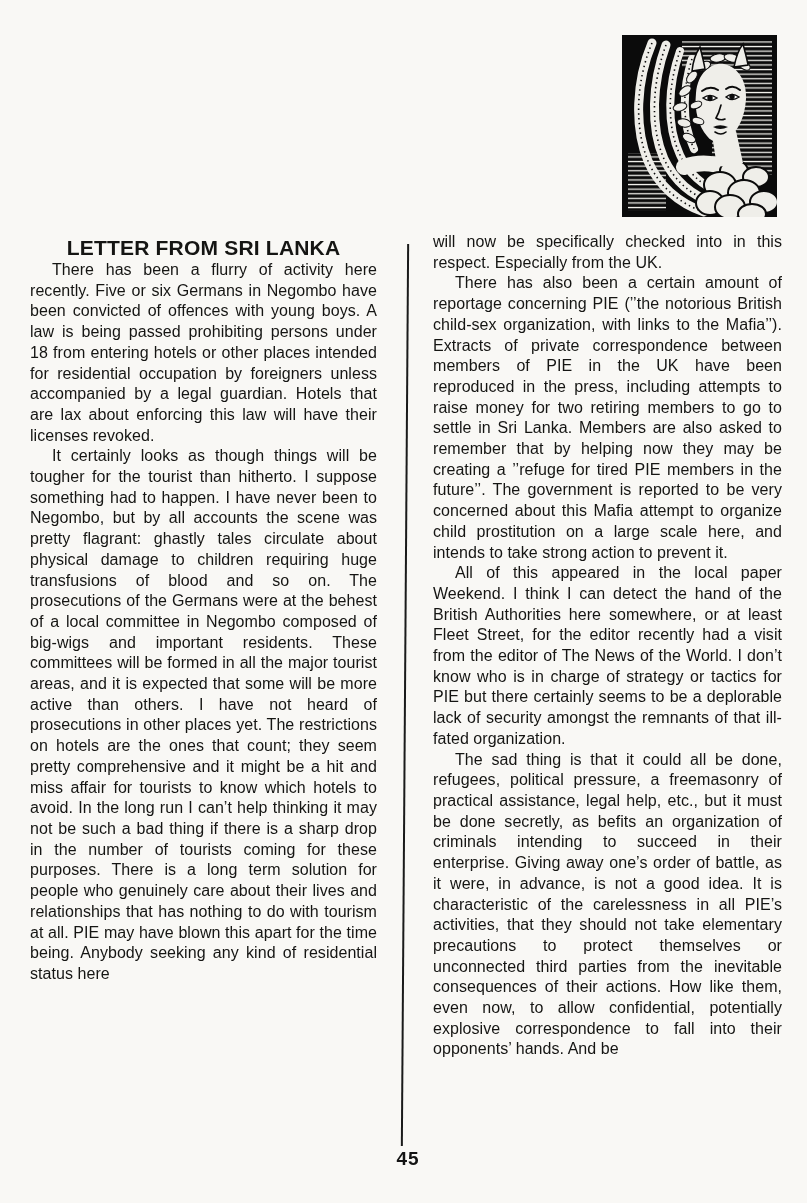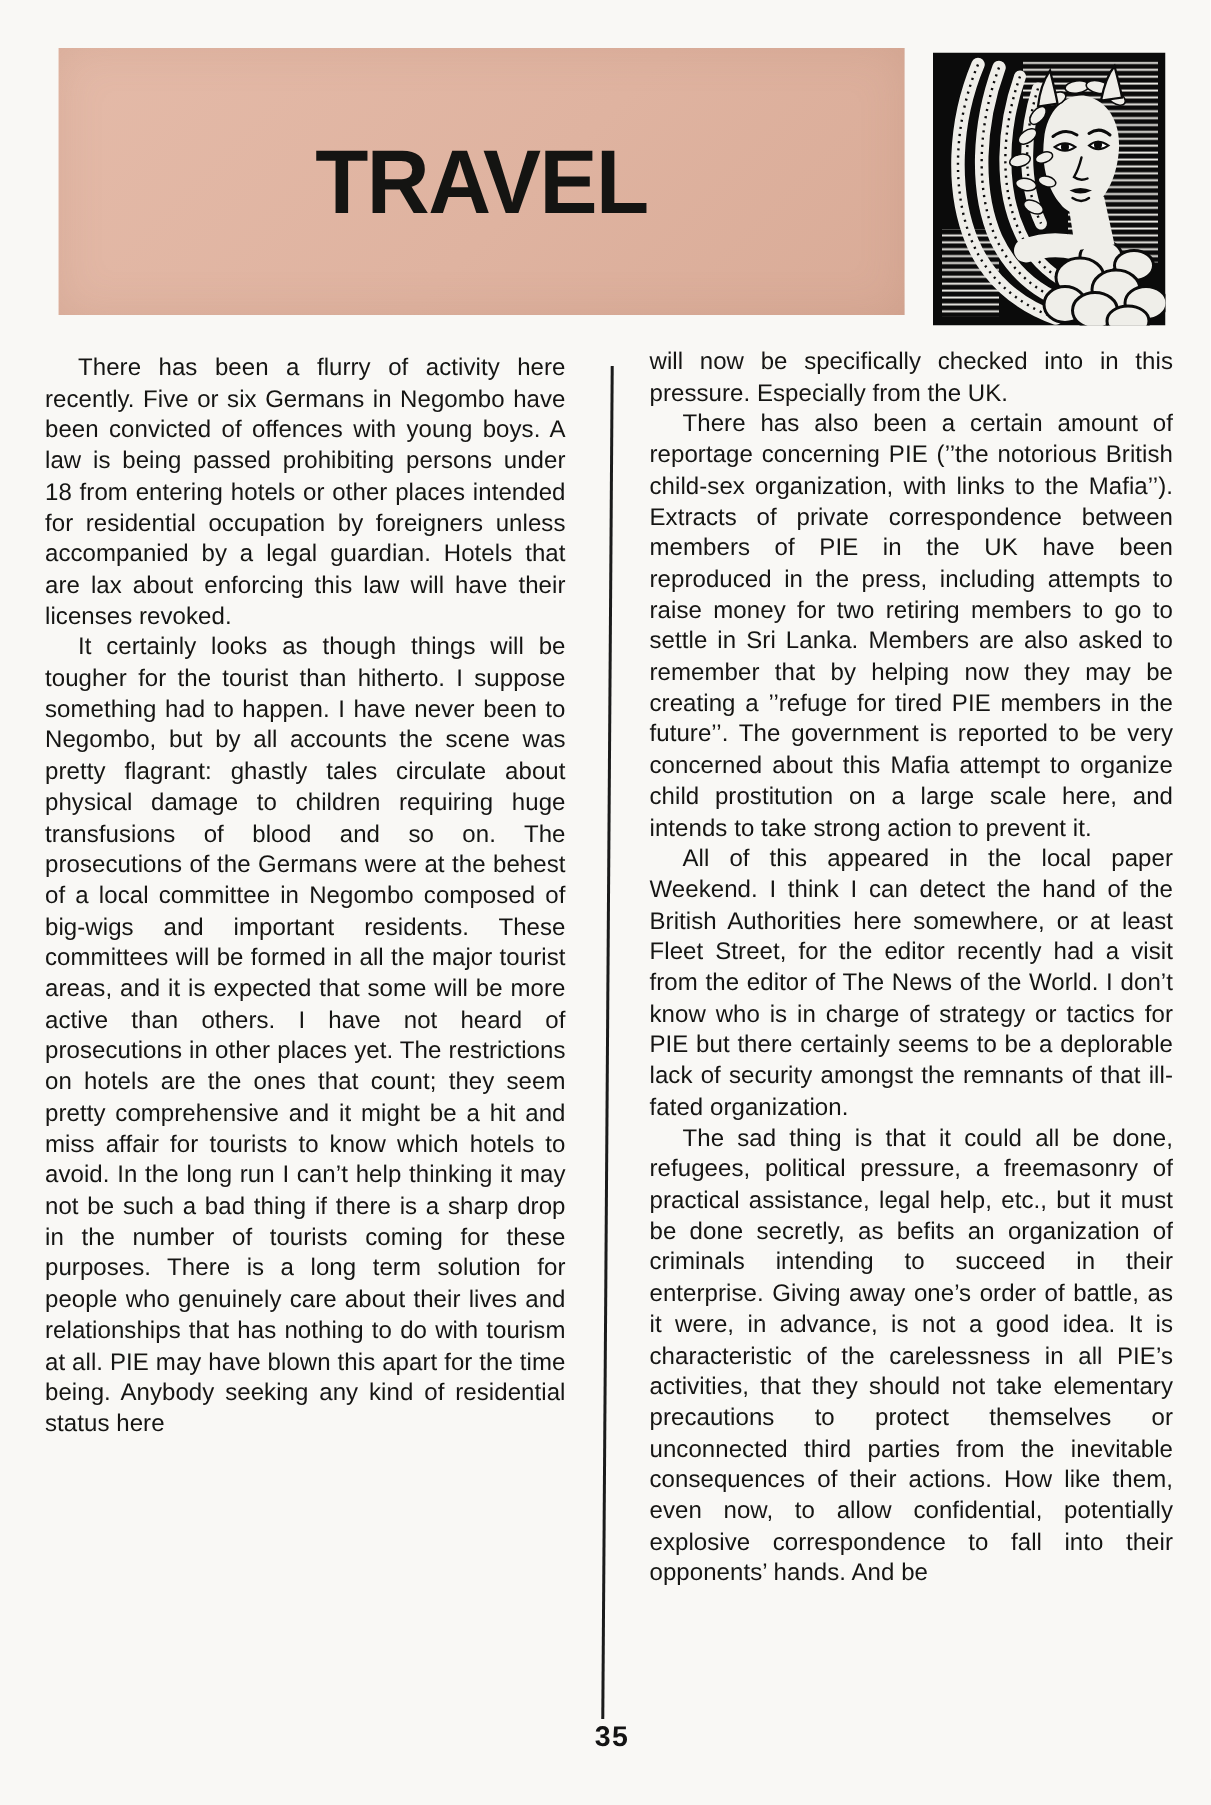--- a/index.html
+++ b/index.html
@@ -65,23 +65,20 @@
     text-align:center;
     font-size:19px;font-weight:700;color:#141414;
     letter-spacing:1px;
   }
 </style>
 </head>
 <body>
 
 <div class="page">
 
-  <div class="banner">
-    <div class="banner-title">TRAVEL</div>
-  </div>
 
   <div class="illustration">
     <svg viewBox="0 0 155 182" xmlns="http://www.w3.org/2000/svg">
       <defs>
         <pattern id="hl" width="8" height="4.6" patternUnits="userSpaceOnUse">
           <rect width="8" height="4.6" fill="#0b0b0b"></rect>
           <rect y="1.7" width="8" height="1.3" fill="#efeee9"></rect>
         </pattern>
       </defs>
 
@@ -153,32 +150,33 @@
       <circle cx="110" cy="61.5" r="2.7" fill="#0b0b0b"></circle>
 
       <path d="M99,70 Q97,78 94,83 Q98,86 103,84" fill="none" stroke="#0b0b0b" stroke-width="1.6" stroke-linecap="round"></path>
 
       <path d="M91,92 Q98,88.5 106,92 Q98,96 91,92 Z" fill="#0b0b0b"></path>
       <path d="M93,97 Q99,101 104,97" fill="none" stroke="#0b0b0b" stroke-width="1.6" stroke-linecap="round"></path>
     </svg>
   </div>
 
   <div class="col col-left">
+    <h1 class="article-heading">LETTER FROM SRI LANKA</h1>
     <div class="body-text" id="left-body">
         <p><span>There has been a flurry of activity here recently. Five or six Germans in Negombo have been convicted of offences with young boys. A law is being passed prohibiting persons under 18 from entering hotels or other places intended for residential occupation by foreigners unless accompanied by a legal guardian. Hotels that are lax about enforcing this law will have their licenses revoked.</span></p>
         <p><span>It certainly looks as though things will be tougher for the tourist than hitherto. I suppose something had to happen. I have never been to Negombo, but by all accounts the scene was pretty flagrant: ghastly tales circulate about physical damage to children requiring huge transfusions of blood and so on. The prosecutions of the Germans were at the behest of a local committee in Negombo composed of big-wigs and important residents. These committees will be formed in all the major tourist areas, and it is expected that some will be more active than others. I have not heard of prosecutions in other places yet. The restrictions on hotels are the ones that count; they seem pretty comprehensive and it might be a hit and miss affair for tourists to know which hotels to avoid. In the long run I can’t help thinking it may not be such a bad thing if there is a sharp drop in the number of tourists coming for these purposes. There is a long term solution for people who genuinely care about their lives and relationships that has nothing to do with tourism at all. PIE may have blown this apart for the time being. Anybody seeking any kind of residential status here</span></p>
       </div>
   </div>
 
   <div class="divider"></div>
 
   <div class="col col-right">
     <div class="body-text" id="right-body" style="margin-top:0;">
-        <p class="noindent"><span>will now be specifically checked into in this pressure. Especially from the UK.</span></p>
+        <p class="noindent"><span>will now be specifically checked into in this respect. Especially from the UK.</span></p>
         <p><span>There has also been a certain amount of reportage concerning PIE (’’the notorious British child-sex organization, with links to the Mafia’’). Extracts of private correspondence between members of PIE in the UK have been reproduced in the press, including attempts to raise money for two retiring members to go to settle in Sri Lanka. Members are also asked to remember that by helping now they may be creating a ’’refuge for tired PIE members in the future’’. The government is reported to be very concerned about this Mafia attempt to organize child prostitution on a large scale here, and intends to take strong action to prevent it.</span></p>
         <p><span>All of this appeared in the local paper </span><span class="it">Weekend.</span><span> I think I can detect the hand of the British Authorities here somewhere, or at least Fleet Street, for the editor recently had a visit from the editor of </span><span class="it">The News of the World.</span><span> I don’t know who is in charge of strategy or tactics for PIE but there certainly seems to be a deplorable lack of security amongst the remnants of that ill-fated organization.</span></p>
         <p><span>The sad thing is that it </span><span class="it">could</span><span> all be done, refugees, political pressure, a freemasonry of practical assistance, legal help, etc., but it must be done secretly, as befits an organization of criminals intending to succeed in their enterprise. Giving away one’s order of battle, as it were, in advance, is not a good idea. It is characteristic of the carelessness in all PIE’s activities, that they should not take elementary precautions to protect themselves or unconnected third parties from the inevitable consequences of their actions. How like them, even now, to allow confidential, potentially explosive correspondence to fall into their opponents’ hands. And be</span></p>
       </div>
   </div>
 
-  <div class="page-number">35</div>
+  <div class="page-number">45</div>
 
 </div>
 
 </body></html>

